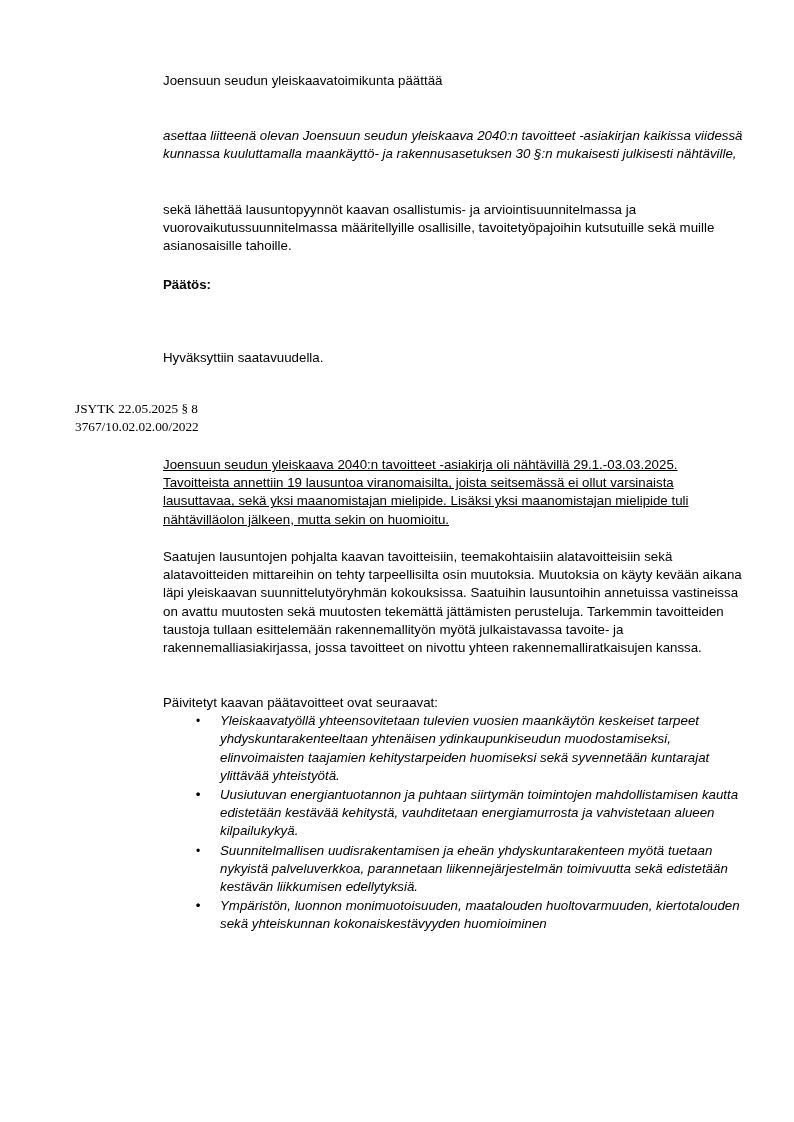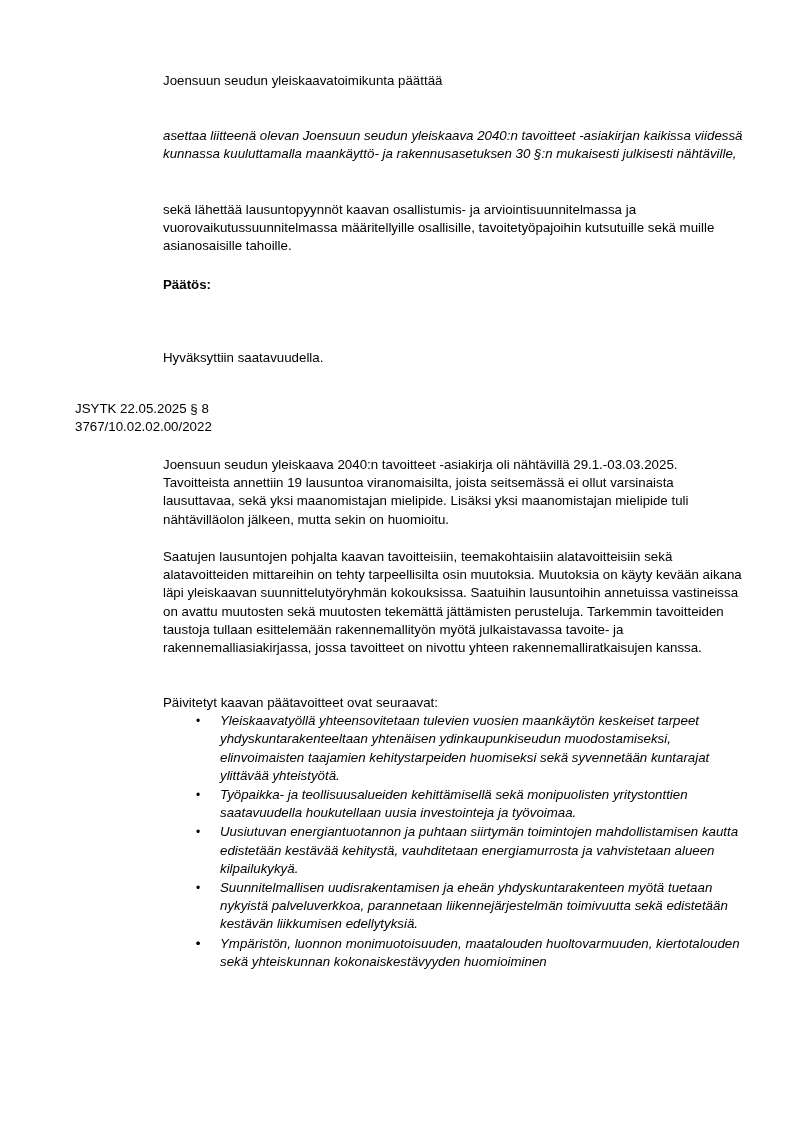--- a/index.html
+++ b/index.html
@@ -69,43 +69,42 @@
 </div>
 
 <div class="block" style="top:276px;">
   <p class="bold">Päätös:</p>
 </div>
 
 <div class="block" style="top:349px;">
   <p>Hyväksyttiin saatavuudella.</p>
 </div>
 
-<div class="ref" style="top:400px;">
+<div class="ref" style="top:400px;font-family:Liberation Serif, serif;">
   <div>JSYTK 22.05.2025 § 8</div>
   <div>3767/10.02.02.00/2022</div>
 </div>
 
-<div class="block" style="top:456px;">
+<div class="block" style="top:456px;text-decoration:underline;">
   <p>Joensuun seudun yleiskaava 2040:n tavoitteet -asiakirja oli nähtävillä 29.1.-03.03.2025. Tavoitteista annettiin 19 lausuntoa viranomaisilta, joista seitsemässä ei ollut varsinaista lausuttavaa, sekä yksi maanomistajan mielipide. Lisäksi yksi maanomistajan mielipide tuli nähtävilläolon jälkeen, mutta sekin on huomioitu.</p>
 </div>
 
 <div class="block" style="top:548px;">
   <p>Saatujen lausuntojen pohjalta kaavan tavoitteisiin, teemakohtaisiin alatavoitteisiin sekä alatavoitteiden mittareihin on tehty tarpeellisilta osin muutoksia. Muutoksia on käyty kevään aikana läpi yleiskaavan suunnittelutyöryhmän kokouksissa. Saatuihin lausuntoihin annetuissa vastineissa on avattu muutosten sekä muutosten tekemättä jättämisten perusteluja. Tarkemmin tavoitteiden taustoja tullaan esittelemään rakennemallityön myötä julkaistavassa tavoite- ja rakennemalliasiakirjassa, jossa tavoitteet on nivottu yhteen rakennemalliratkaisujen kanssa.</p>
 </div>
 
 <div class="block" style="top:694px;">
   <p>Päivitetyt kaavan päätavoitteet ovat seuraavat:</p>
   <ul class="goals">
     <li>
       <span class="bullet">•</span>
       <span>Yleiskaavatyöllä yhteensovitetaan tulevien vuosien maankäytön keskeiset tarpeet yhdyskuntarakenteeltaan yhtenäisen ydinkaupunkiseudun muodostamiseksi, elinvoimaisten taajamien kehitystarpeiden huomiseksi sekä syvennetään kuntarajat ylittävää yhteistyötä.</span>
     </li>
     <li>
       <span class="bullet">•</span>
-      <span>Työpaikka- ja teollisuusalueiden kehittämisellä sekä monipuolisten yritystonttien saatavuudella houkutellaan uusia investointeja ja työvoimaa.</span>
     </li>
     <li>
       <span class="bullet">•</span>
       <span>Uusiutuvan energiantuotannon ja puhtaan siirtymän toimintojen mahdollistamisen kautta edistetään kestävää kehitystä, vauhditetaan energiamurrosta ja vahvistetaan alueen kilpailukykyä.</span>
     </li>
     <li>
       <span class="bullet">•</span>
       <span>Suunnitelmallisen uudisrakentamisen ja eheän yhdyskuntarakenteen myötä tuetaan nykyistä palveluverkkoa, parannetaan liikennejärjestelmän toimivuutta sekä edistetään kestävän liikkumisen edellytyksiä.</span>
     </li>
     <li>

